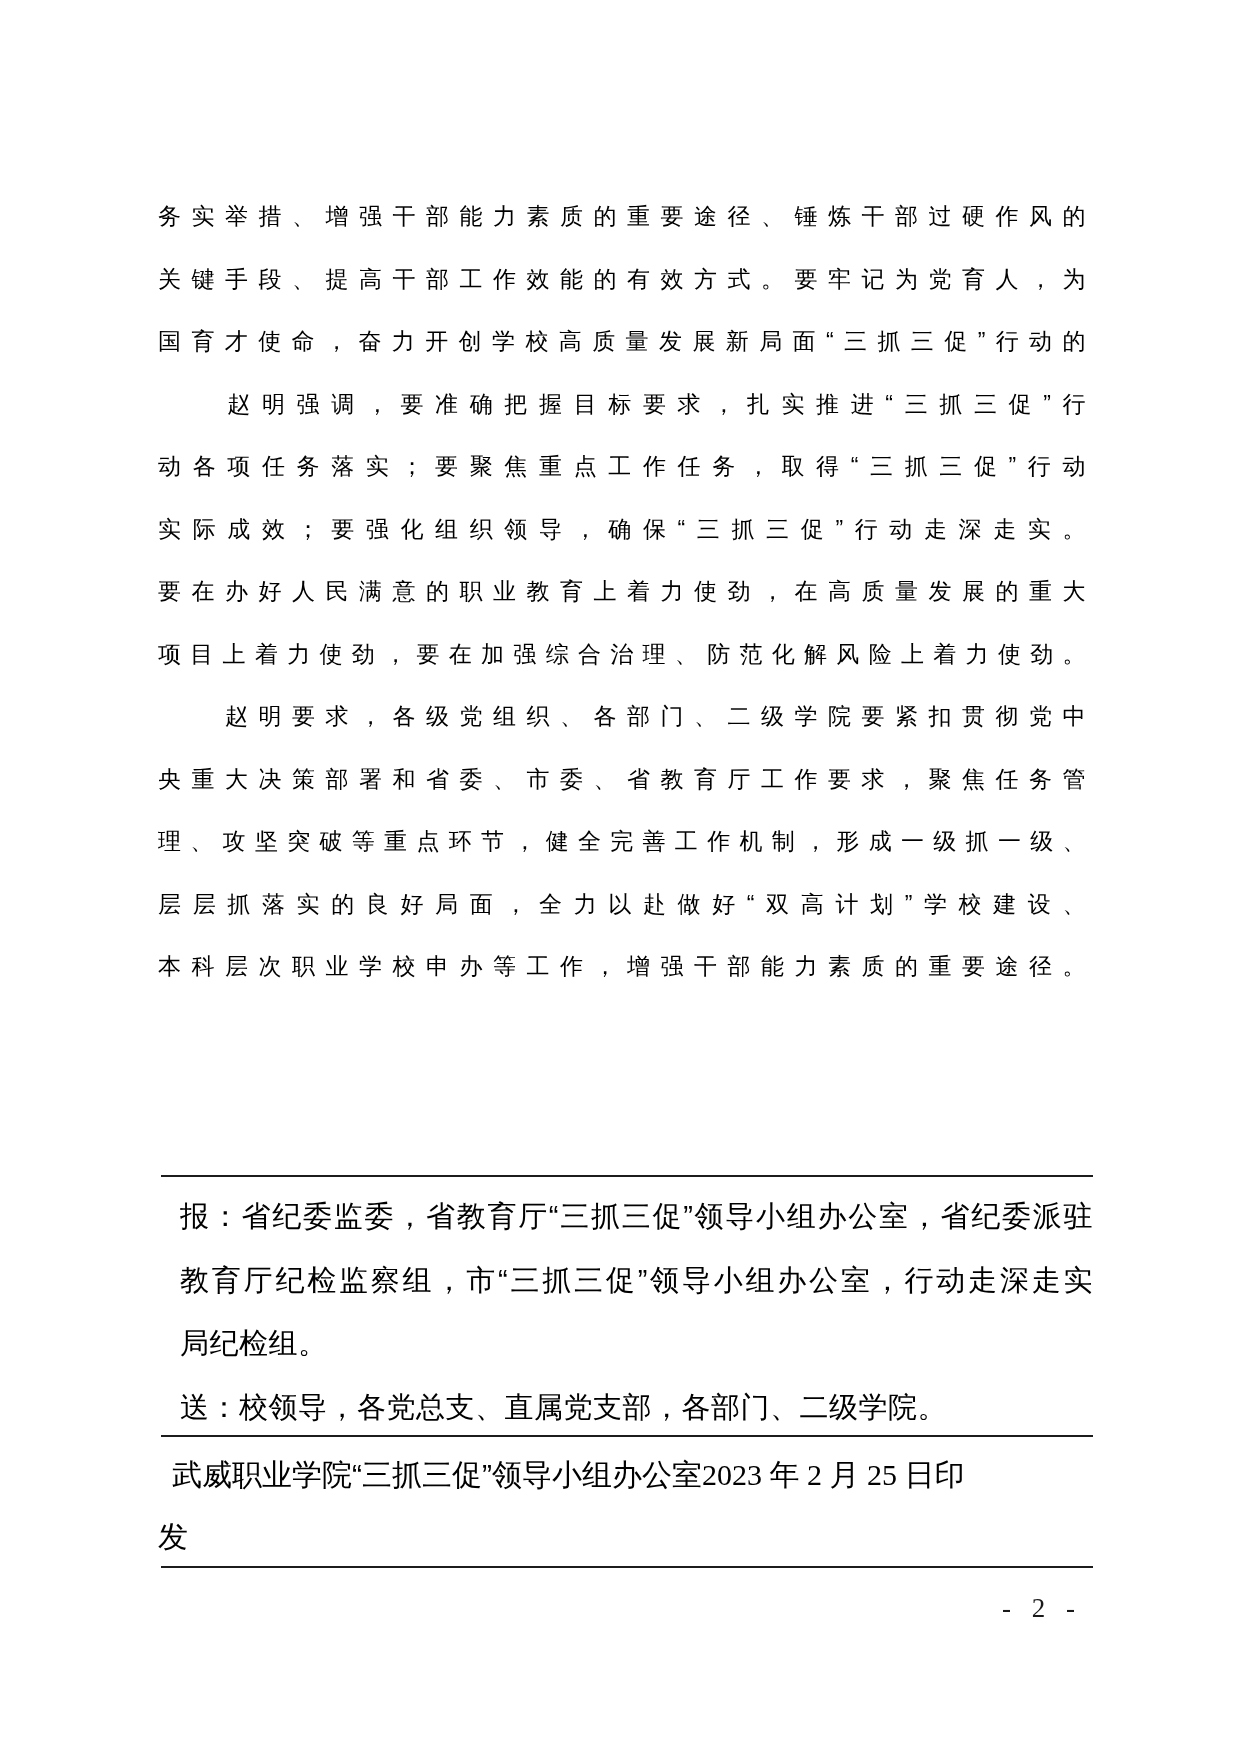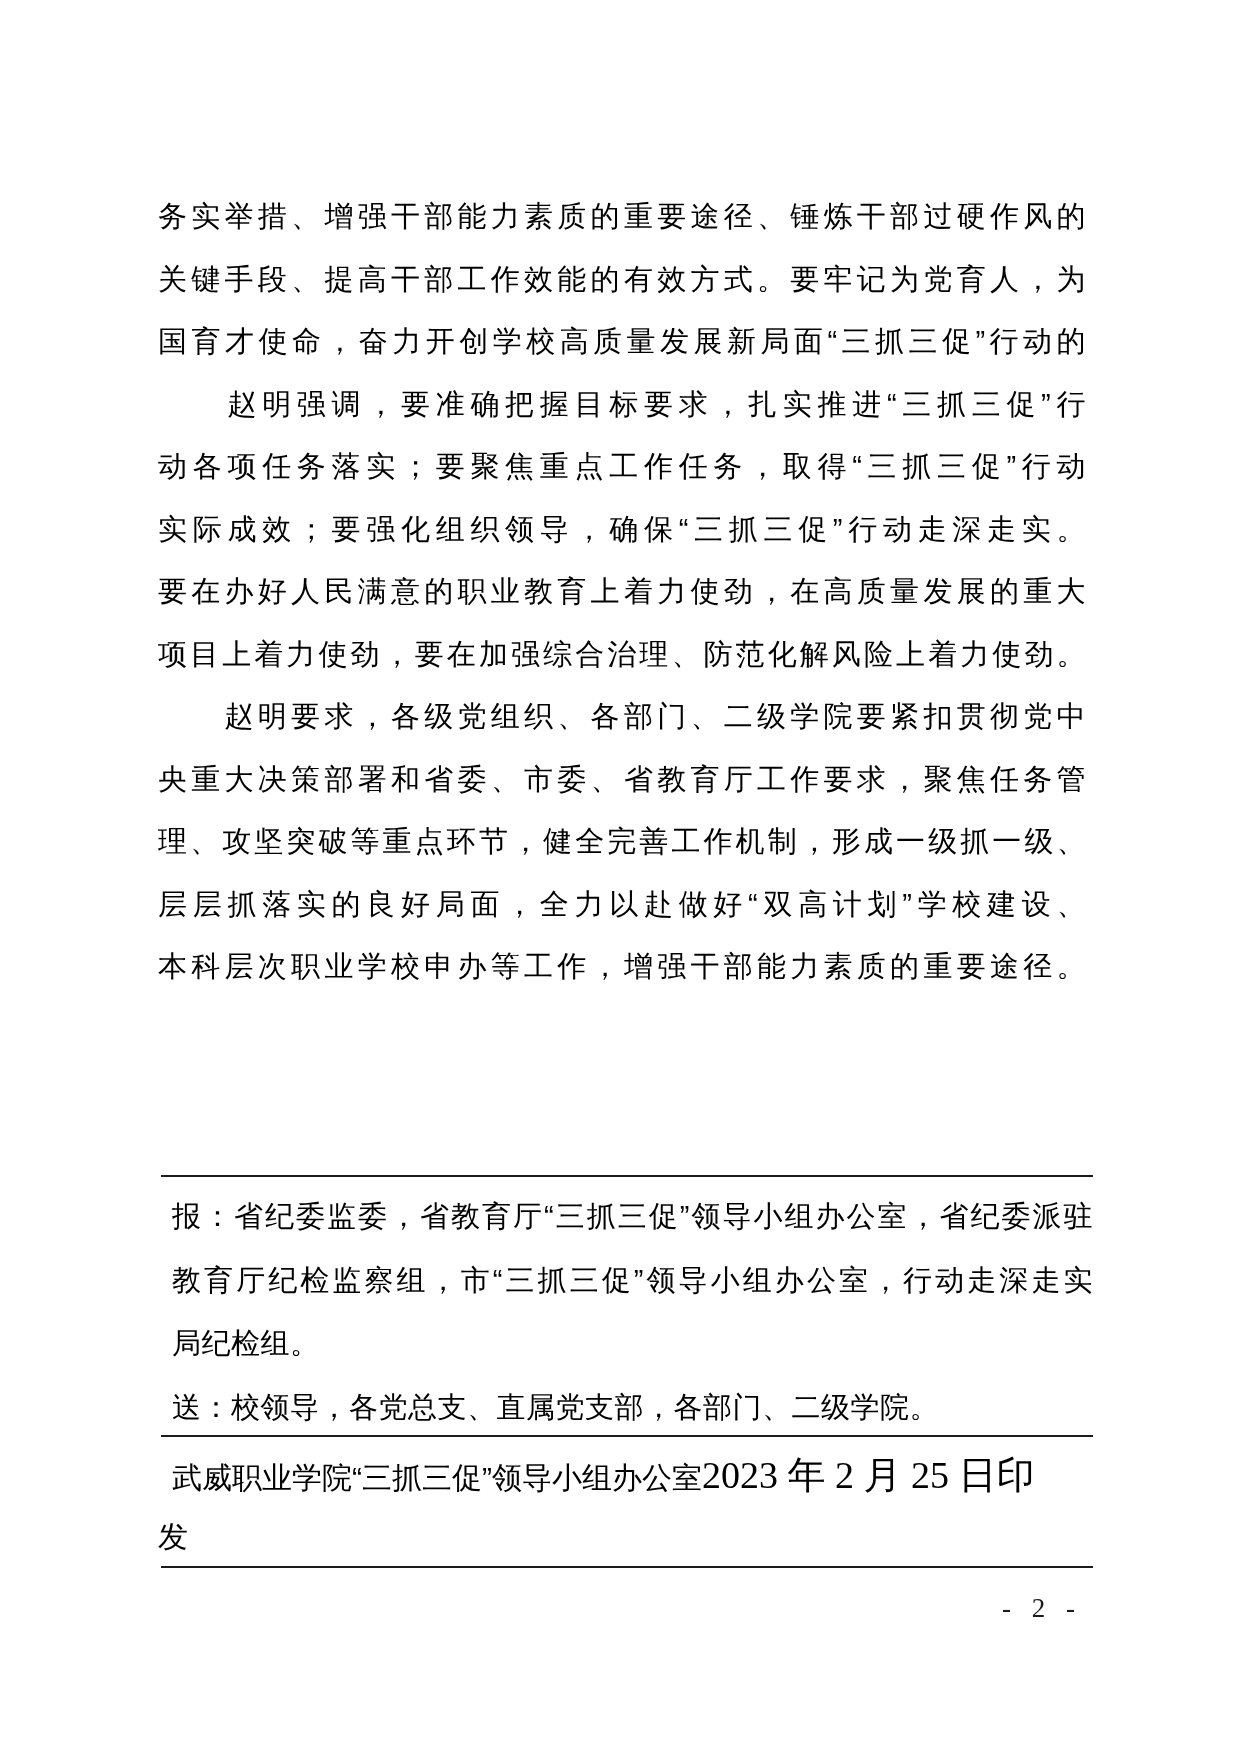--- a/index.html
+++ b/index.html
@@ -19,21 +19,21 @@
   
   .body-text {
     position: absolute;
     left: 158px;
     top: 185px;
     width: 928px;
   }
   .bline {
     height: 62.5px;
     line-height: 62.5px;
-    font-size: 29px;
+    font-size: 23px;
     letter-spacing: 0.5px;
     white-space: pre;
     text-align: justify;
     text-align-last: justify;
     overflow: visible;
   }
   .bline.end {
     text-align: left;
     text-align-last: left;
   }
@@ -56,20 +56,21 @@
     width: 921px;
   }
   .fline {
     height: 63.5px;
     line-height: 63.5px;
     font-size: 29px;
     letter-spacing: 0.5px;
     white-space: pre;
     text-align: justify;
     text-align-last: justify;
+    margin-left: 8px;
   }
   .fline.end {
     text-align: left;
     text-align-last: left;
   }
   
   .issuer {
     position: absolute;
     left: 172px;
     top: 1444px;
@@ -78,21 +79,21 @@
   }
   .issuer-line1 {
     display: flex;
     align-items: baseline;
     height: 62px;
     line-height: 62px;
     padding-right: 8px;
   }
   .issuer-date {
     font-family: "Liberation Serif", serif;
-    font-size: 38px;
+    font-size: 30px;
     white-space: pre;
   }
   .issuer-line2 {
     height: 62px;
     line-height: 62px;
     margin-left: -14px;
   }
   
   .page-number {
     position: absolute;

